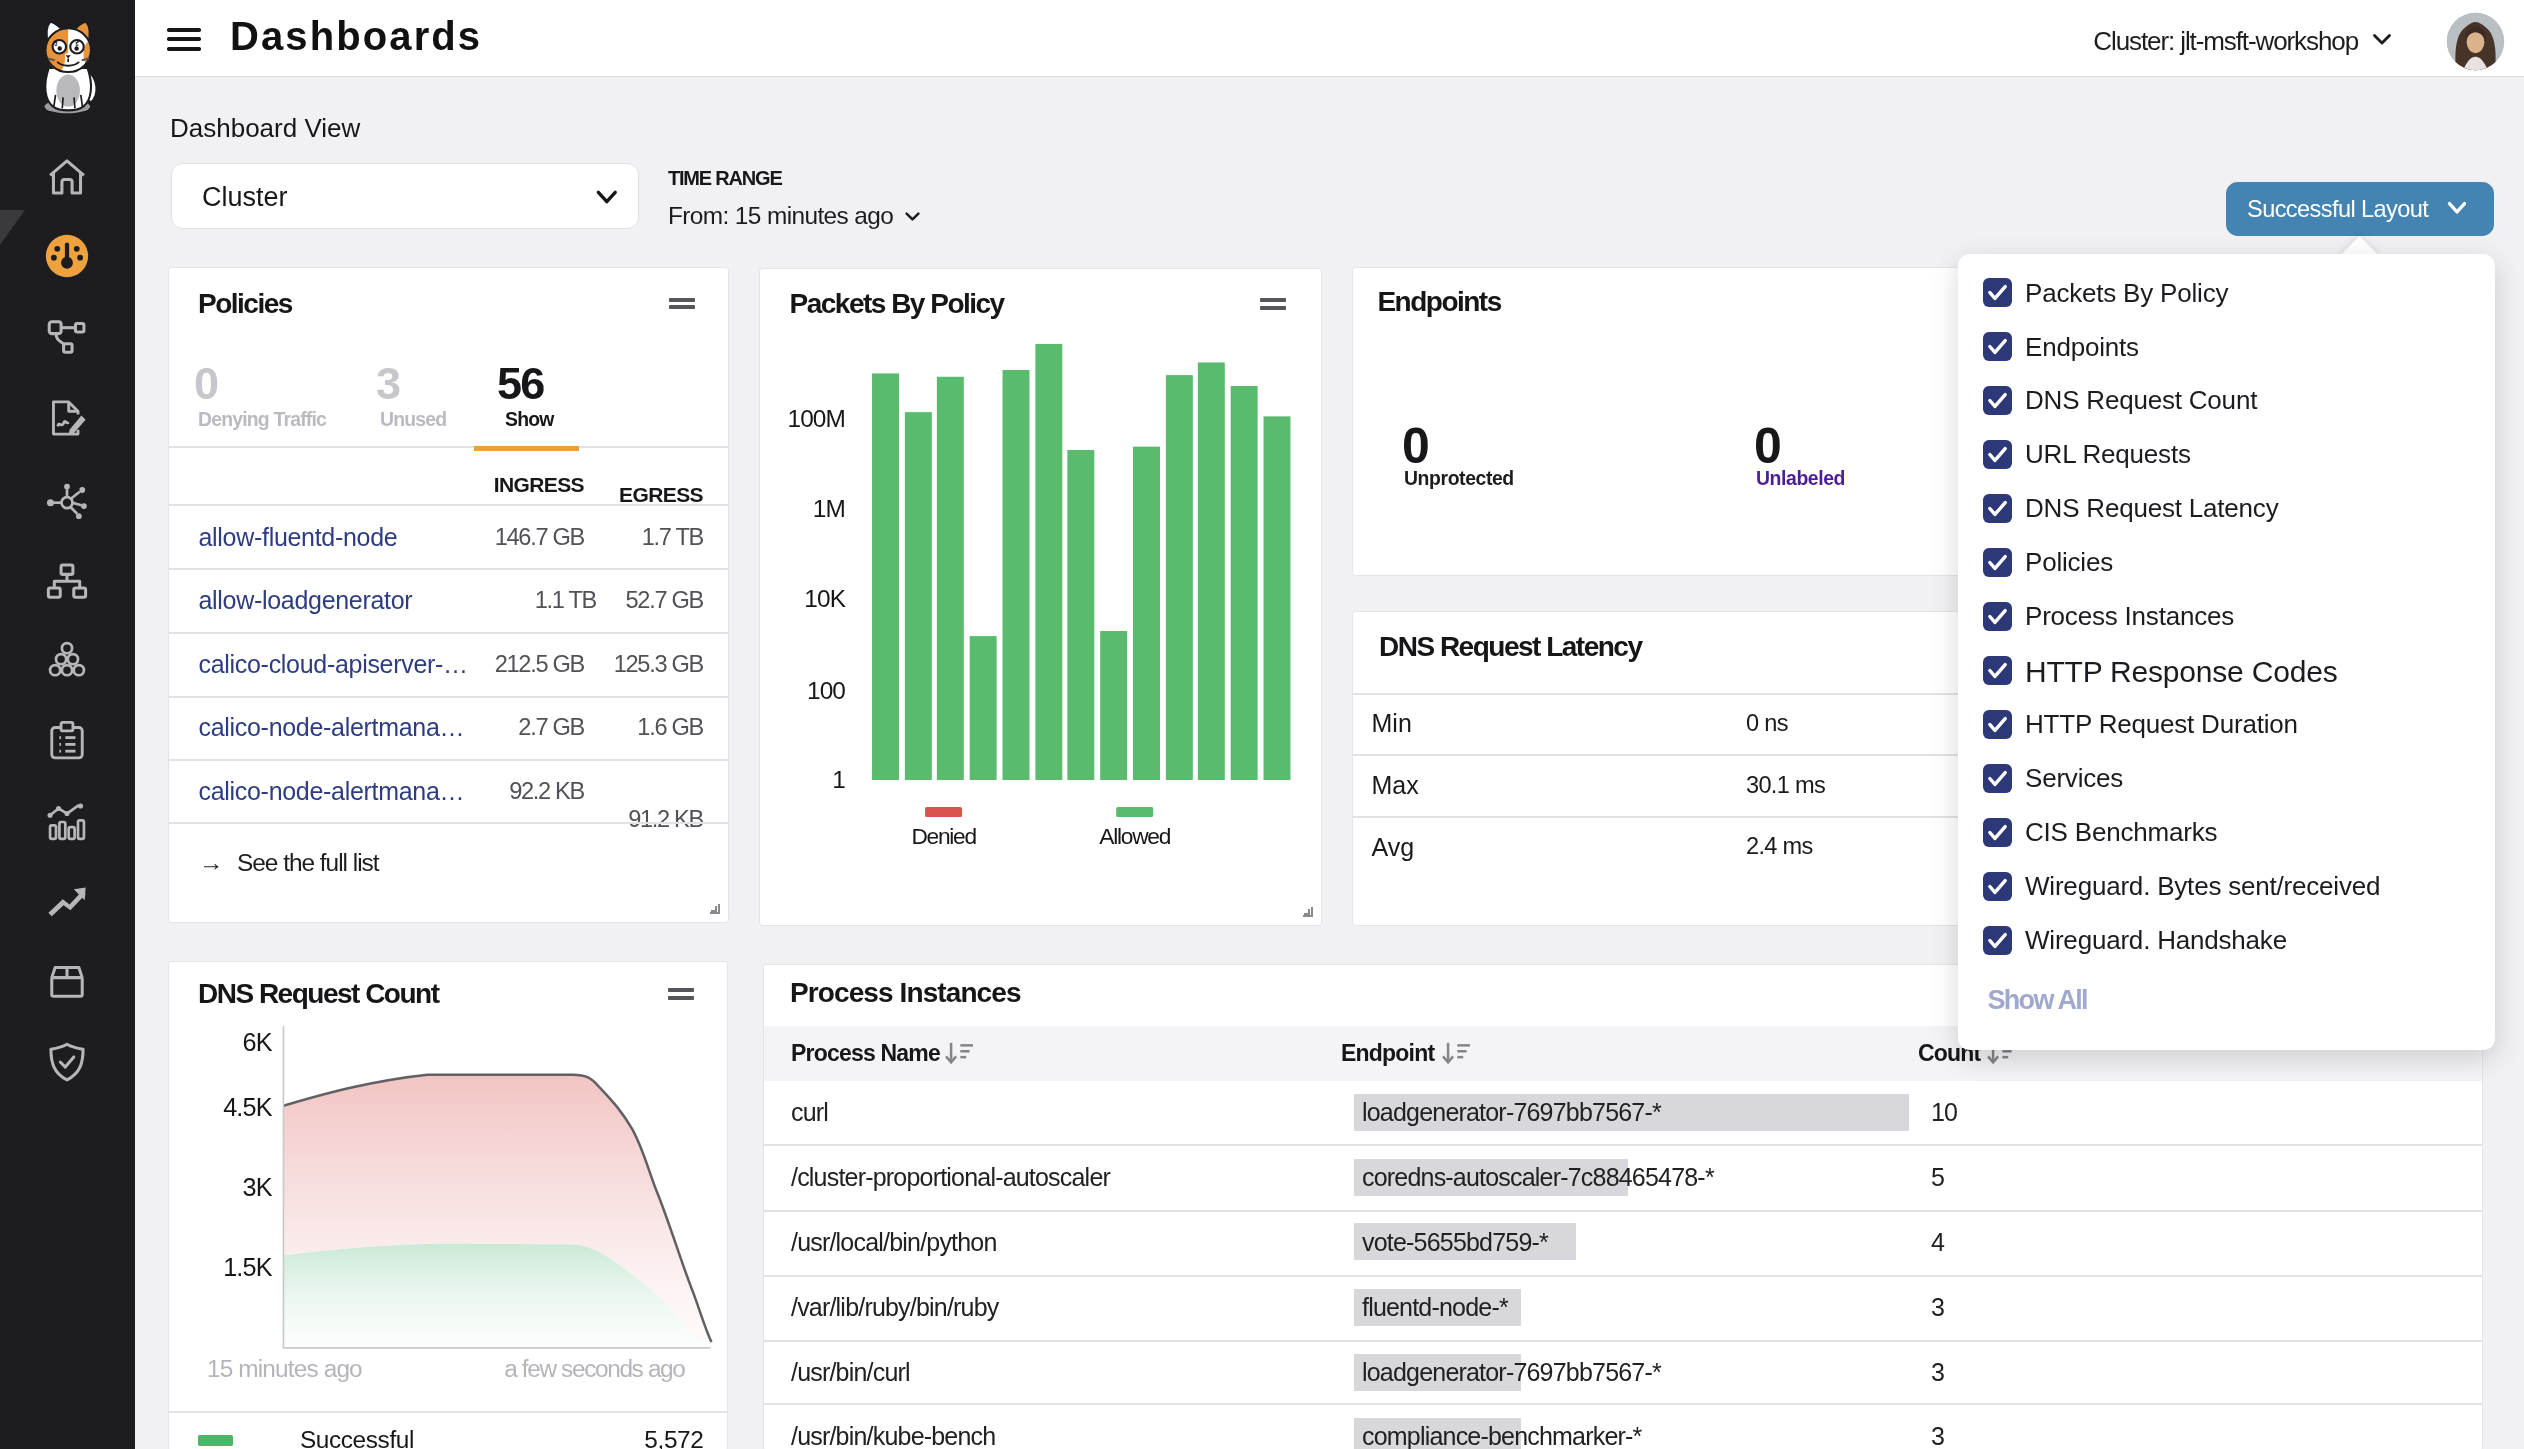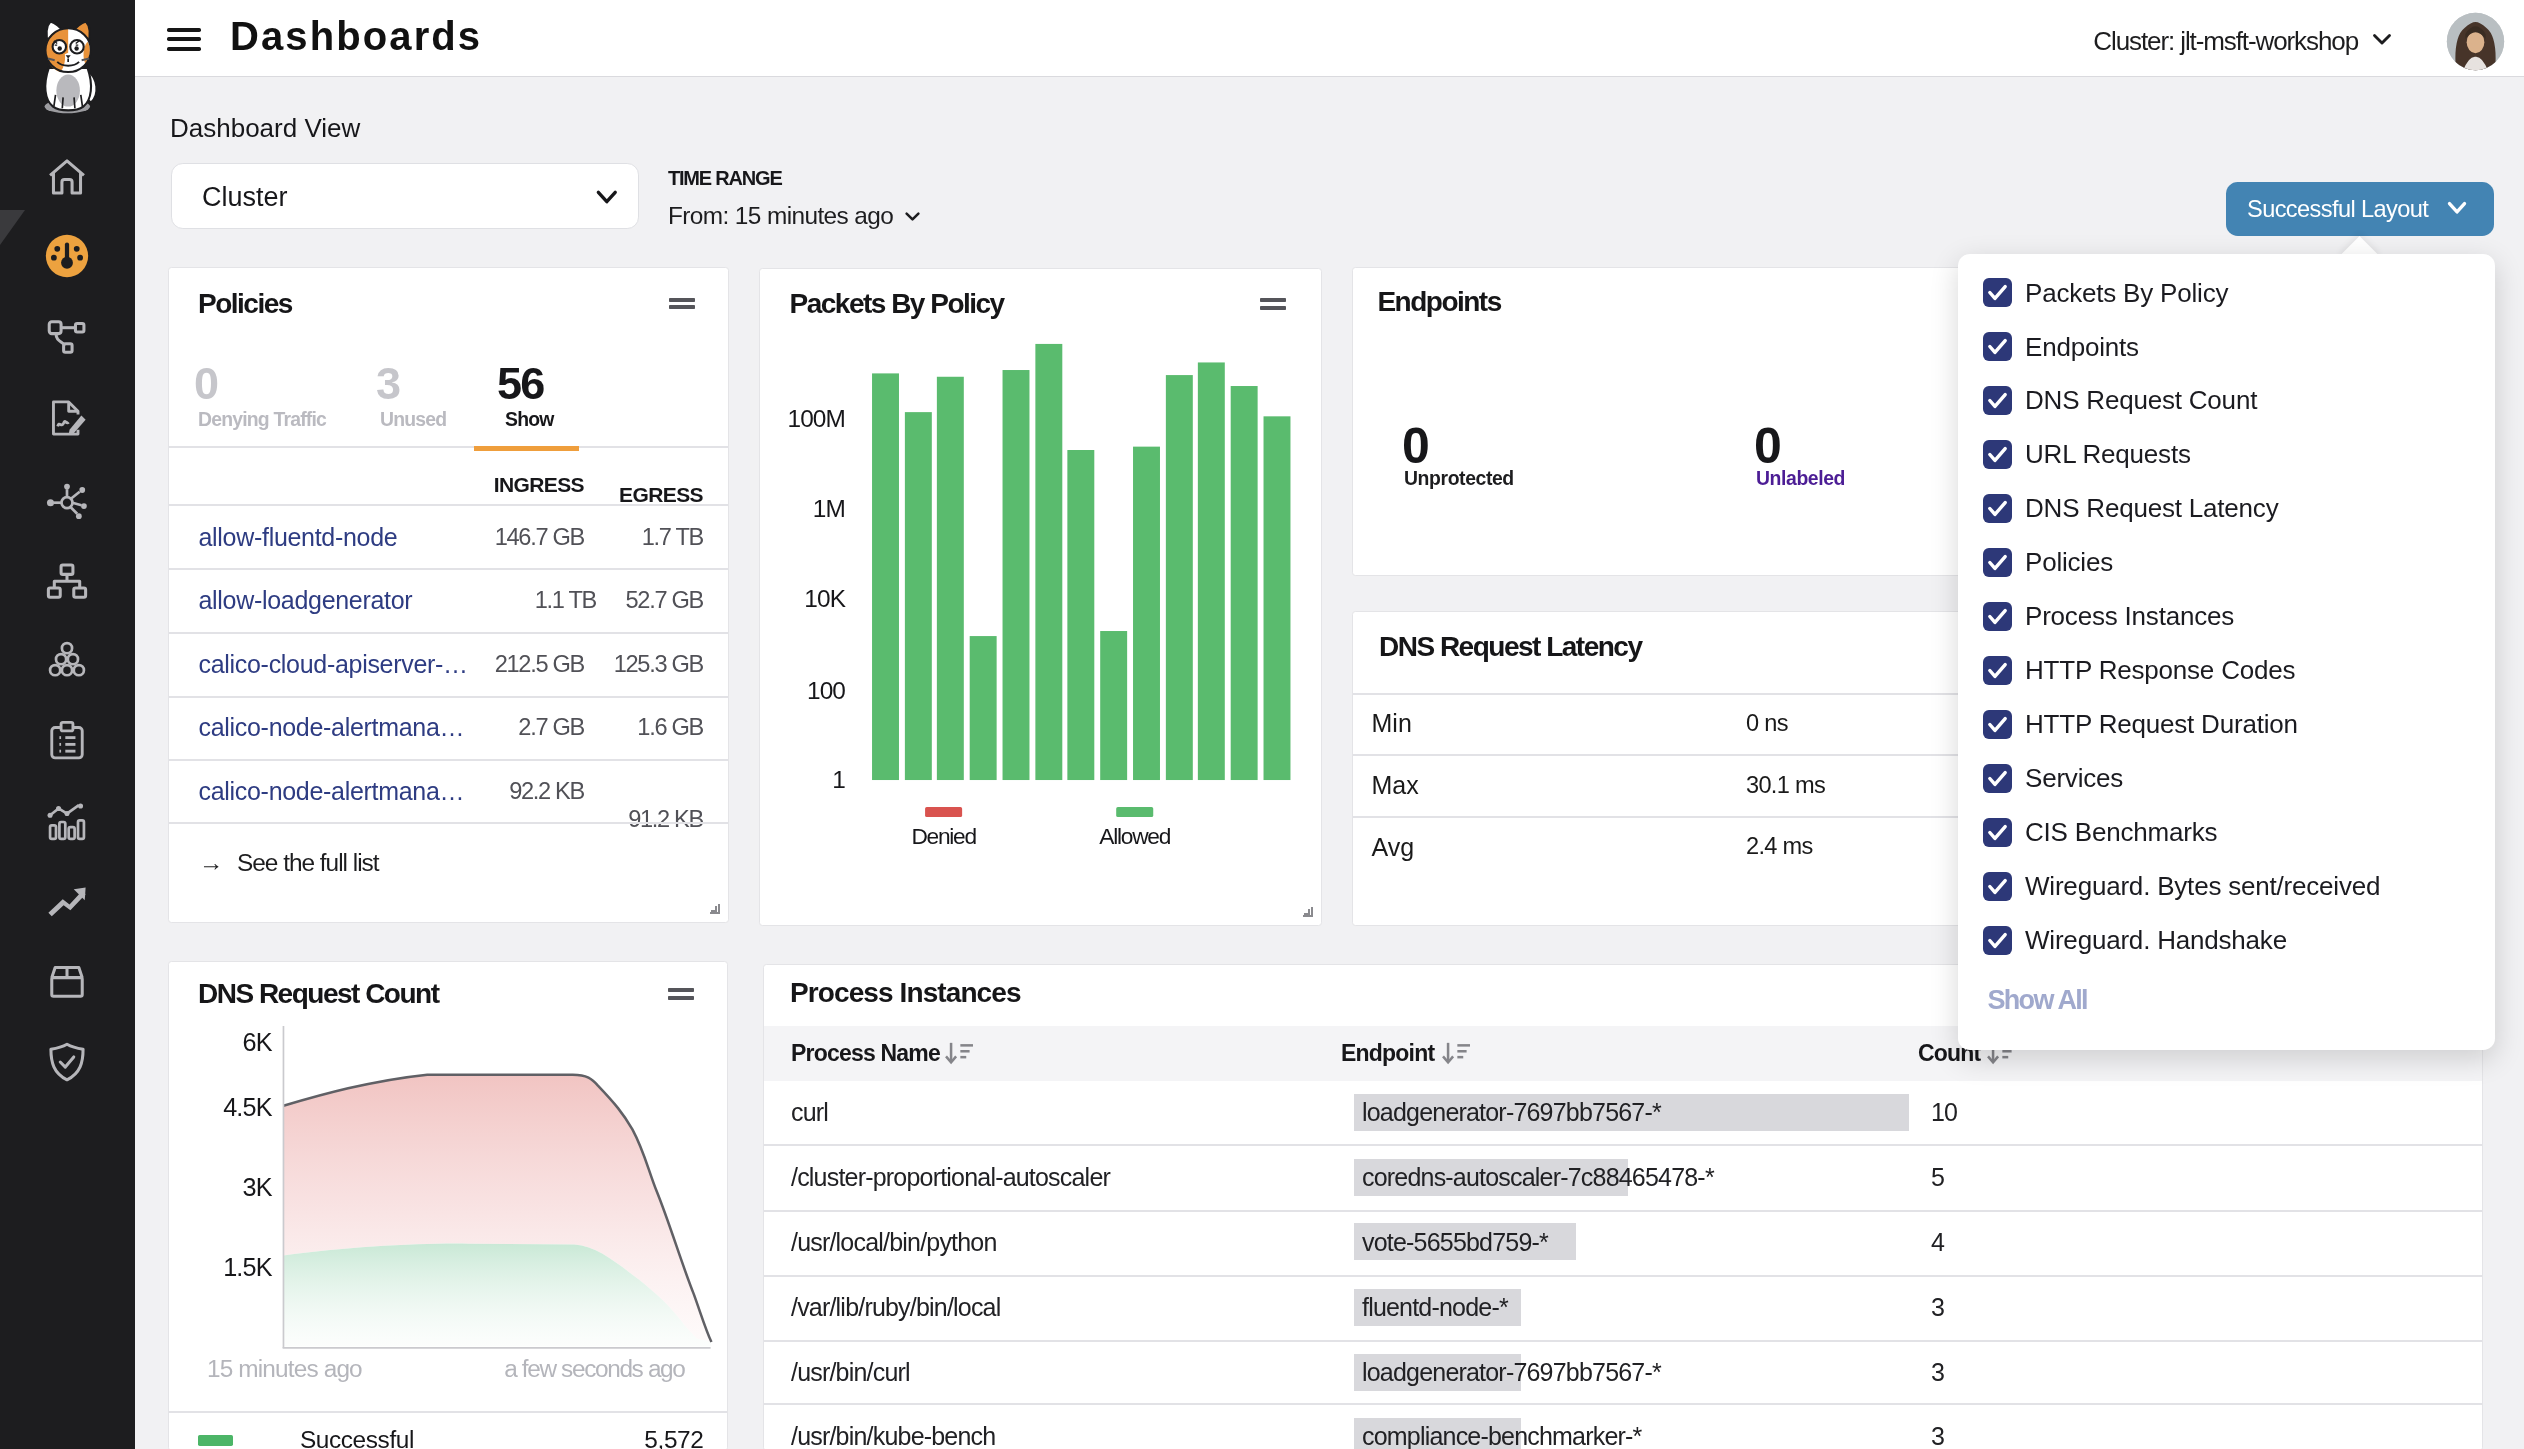--- a/index.html
+++ b/index.html
@@ -391,21 +391,21 @@
   <div class="abs ttxt" style="left:1167px;top:198px;">5</div>
   <div class="sep" style="top:245px;"></div>
 
   <div class="abs" style="left:590px;top:258px;width:222px;height:37px;background:#d8d8dc;"></div>
   <div class="abs ttxt" style="left:27px;top:263px;">/usr/local/bin/python</div>
   <div class="abs ttxt" style="left:598px;top:263px;">vote-5655bd759-*</div>
   <div class="abs ttxt" style="left:1167px;top:263px;">4</div>
   <div class="sep" style="top:310px;"></div>
 
   <div class="abs" style="left:590px;top:324px;width:167px;height:37px;background:#d8d8dc;"></div>
-  <div class="abs ttxt" style="left:27px;top:328px;">/var/lib/ruby/bin/local</div>
+  <div class="abs ttxt" style="left:27px;top:328px;">/var/lib/ruby/bin/ruby</div>
   <div class="abs ttxt" style="left:598px;top:328px;">fluentd-node-*</div>
   <div class="abs ttxt" style="left:1167px;top:328px;">3</div>
   <div class="sep" style="top:375px;"></div>
 
   <div class="abs" style="left:590px;top:389px;width:167px;height:37px;background:#d8d8dc;"></div>
   <div class="abs ttxt" style="left:27px;top:393px;">/usr/bin/curl</div>
   <div class="abs ttxt" style="left:598px;top:393px;">loadgenerator-7697bb7567-*</div>
   <div class="abs ttxt" style="left:1167px;top:393px;">3</div>
   <div class="sep" style="top:438px;"></div>
 
@@ -441,21 +441,21 @@
         <polyline points="8,17 14,24 26,10" fill="none" stroke="#fff" stroke-width="4" stroke-linecap="round" stroke-linejoin="round"></polyline>
       </svg></div>
     <div style="position:absolute;left:67px;top:293px;font-size:26px;color:#1b1b20;letter-spacing:-0.2px;">Policies</div>
     <div style="position:absolute;left:25px;top:348px;width:29px;height:29px;background:#2d3878;border-radius:5.9px;"><svg width="29" height="29" viewBox="0 0 34 34">
         <polyline points="8,17 14,24 26,10" fill="none" stroke="#fff" stroke-width="4" stroke-linecap="round" stroke-linejoin="round"></polyline>
       </svg></div>
     <div style="position:absolute;left:67px;top:347px;font-size:26px;color:#1b1b20;letter-spacing:-0.2px;">Process Instances</div>
     <div style="position:absolute;left:25px;top:402px;width:29px;height:29px;background:#2d3878;border-radius:5.9px;"><svg width="29" height="29" viewBox="0 0 34 34">
         <polyline points="8,17 14,24 26,10" fill="none" stroke="#fff" stroke-width="4" stroke-linecap="round" stroke-linejoin="round"></polyline>
       </svg></div>
-    <div style="position:absolute;left:67px;top:401px;font-size:26px;color:#1b1b20;letter-spacing:-0.2px;">HTTP Response Codes</div>
+    <div style="position:absolute;left:67px;top:401px;font-size:30px;color:#1b1b20;letter-spacing:-0.2px;">HTTP Response Codes</div>
     <div style="position:absolute;left:25px;top:456px;width:29px;height:29px;background:#2d3878;border-radius:5.9px;"><svg width="29" height="29" viewBox="0 0 34 34">
         <polyline points="8,17 14,24 26,10" fill="none" stroke="#fff" stroke-width="4" stroke-linecap="round" stroke-linejoin="round"></polyline>
       </svg></div>
     <div style="position:absolute;left:67px;top:455px;font-size:26px;color:#1b1b20;letter-spacing:-0.2px;">HTTP Request Duration</div>
     <div style="position:absolute;left:25px;top:510px;width:29px;height:29px;background:#2d3878;border-radius:5.9px;"><svg width="29" height="29" viewBox="0 0 34 34">
         <polyline points="8,17 14,24 26,10" fill="none" stroke="#fff" stroke-width="4" stroke-linecap="round" stroke-linejoin="round"></polyline>
       </svg></div>
     <div style="position:absolute;left:67px;top:509px;font-size:26px;color:#1b1b20;letter-spacing:-0.2px;">Services</div>
     <div style="position:absolute;left:25px;top:564px;width:29px;height:29px;background:#2d3878;border-radius:5.9px;"><svg width="29" height="29" viewBox="0 0 34 34">
         <polyline points="8,17 14,24 26,10" fill="none" stroke="#fff" stroke-width="4" stroke-linecap="round" stroke-linejoin="round"></polyline>

